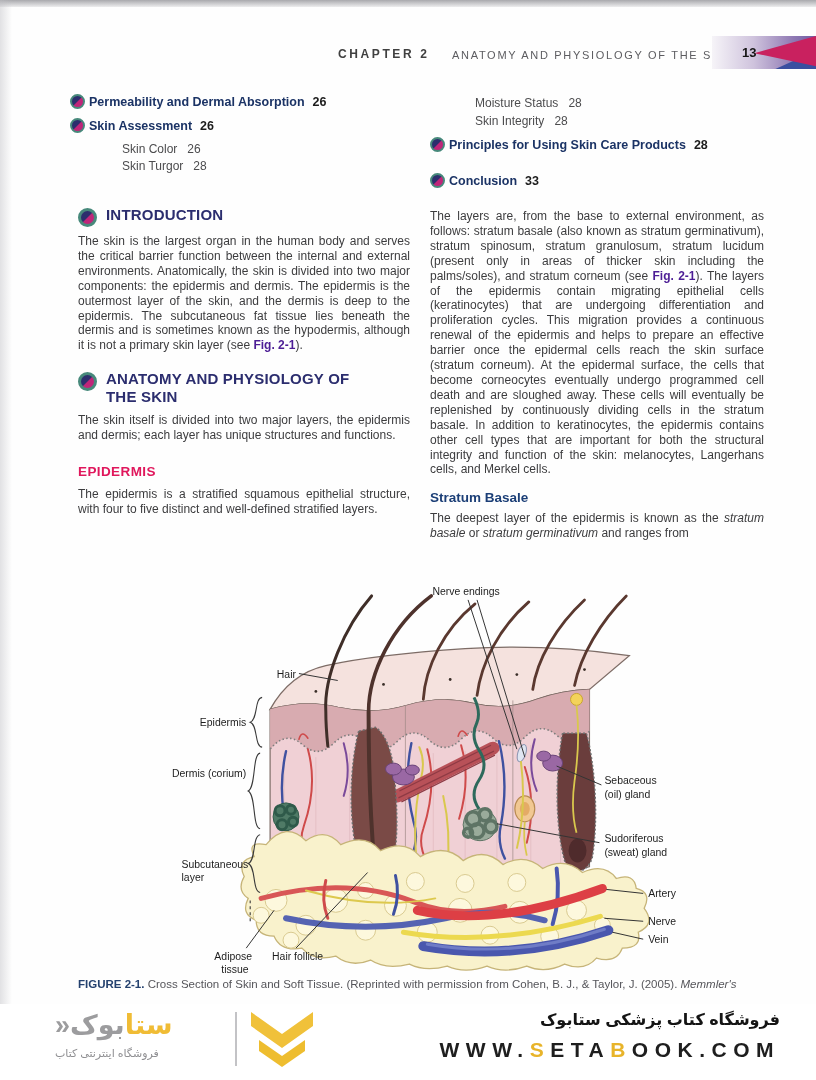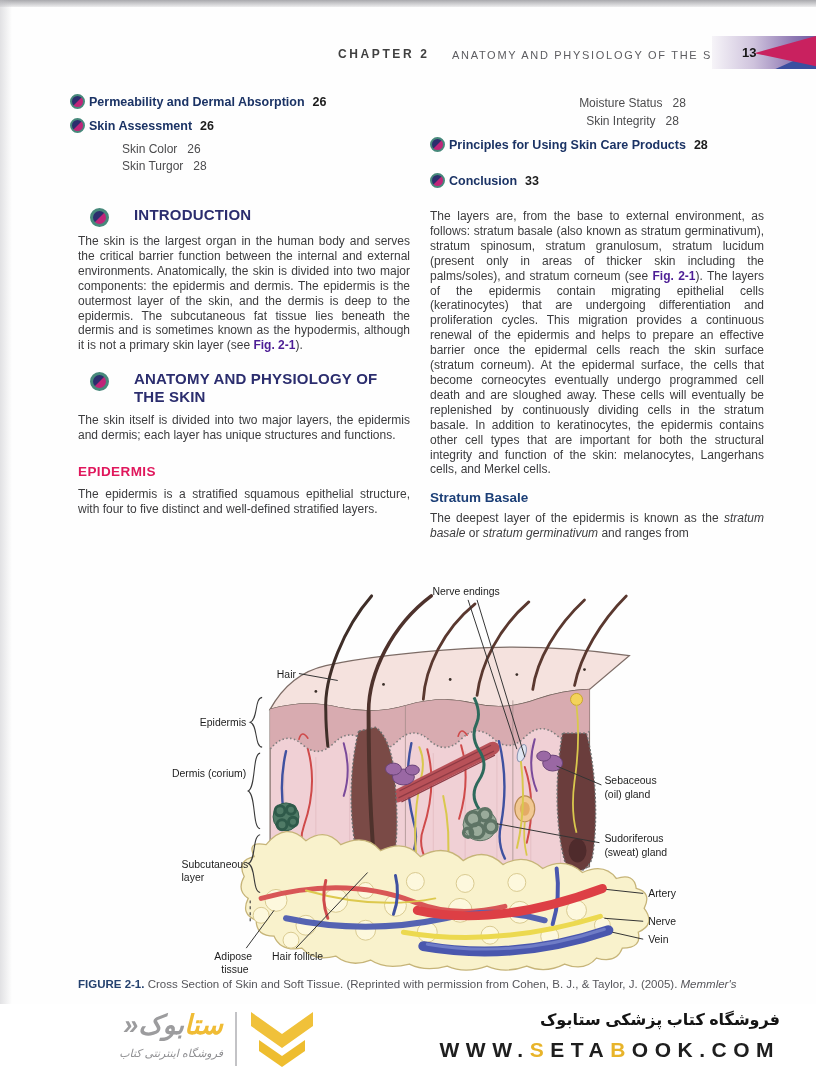--- a/index.html
+++ b/index.html
@@ -34,26 +34,26 @@
     flex:0 0 auto;}
   .bullet.big{width:13px;height:13px;border-width:3px;}
 
   
   .toc{position:absolute;font-size:12.5px;}
   .toc-row{display:flex;align-items:center;gap:4px;margin-bottom:9px;}
   .toc-bold{font-weight:bold;color:#1b3365;}
   .toc-num{font-weight:bold;color:#1c1c1c;margin-left:4px;}
   .toc-sub{margin:0 0 3px 52px;color:#4c4c4e;font-size:12px;}
   .toc-sub .n{margin-left:10px;color:#4c4c4e;}
-  .toc-plain{margin:0 0 4px 45px;color:#4c4c4e;font-size:12px;text-align:center;}
+  .toc-plain{margin:0 0 4px 45px;color:#4c4c4e;font-size:12px;}
 
   
   .col{position:absolute;font-size:12px;line-height:14.9px;}
   .col p{margin:0;text-align:justify;}
-  .sec-head{display:flex;align-items:flex-start;gap:25px;margin:0 0 7px 12px;}
+  .sec-head{display:flex;align-items:flex-start;gap:9px;margin:0 0 7px 0;}
   .sec-head .txt{font-size:15px;font-weight:bold;color:#2b2d6e;line-height:18px;letter-spacing:.2px;}
   .sec-head .bullet.big{margin-top:2px;}
   .red-head{font-size:13.5px;font-weight:bold;color:#e0175c;letter-spacing:.4px;margin:22px 0 7px 0;}
   .blue-head{font-size:13.5px;font-weight:bold;color:#1c3f77;margin:14px 0 5px 0;}
   .figref{font-weight:bold;color:#4c1d95;}
   .mt{margin-top:17px;}
 
   
   .figure{position:absolute;left:165px;top:582px;width:640px;height:393px;}
   .figure svg text{font-family:"Liberation Sans","DejaVu Sans",sans-serif;font-size:10.5px;fill:#1d1d1d;}
@@ -61,21 +61,21 @@
   
   .caption-bar{position:absolute;left:0;top:970px;width:816px;height:34px;
     background:linear-gradient(#eceged,#e6e6e9);}
   .caption{position:absolute;left:78px;top:8px;width:700px;font-size:11.5px;color:#55555a;}
   .caption .lbl{font-weight:bold;color:#24416e;}
   .caption .it{font-style:italic;}
 
   
   .footer{position:absolute;left:0;top:1004px;width:816px;height:76px;background:#ffffff;}
   .footer-left{position:absolute;left:55px;top:6px;display:flex;align-items:flex-start;}
-  .wordmark-block{width:168px;text-align:right;font-style:italic;}
+  .wordmark-block{width:168px;text-align:left;}
   .wordmark{font-size:27px;font-weight:bold;direction:rtl;line-height:30px;}
   .wm-yellow{color:#f0bc35;}
   .wm-gray{color:#9c9c9e;}
   .tagline{font-size:11px;color:#8f8f92;direction:rtl;margin-top:7px;}
   .footer-divider{width:2px;height:54px;background:#c3c3c6;margin:2px 12px 0 12px;}
   .footer-right{position:absolute;right:36px;top:6px;text-align:right;}
   .store-title{font-size:16px;color:#141414;direction:rtl;font-weight:600;}
   .url{font-size:21px;font-weight:bold;letter-spacing:6.5px;color:#1e1e1e;margin-top:9px;}
   .url .y{color:#e8b42a;}
 </style>

